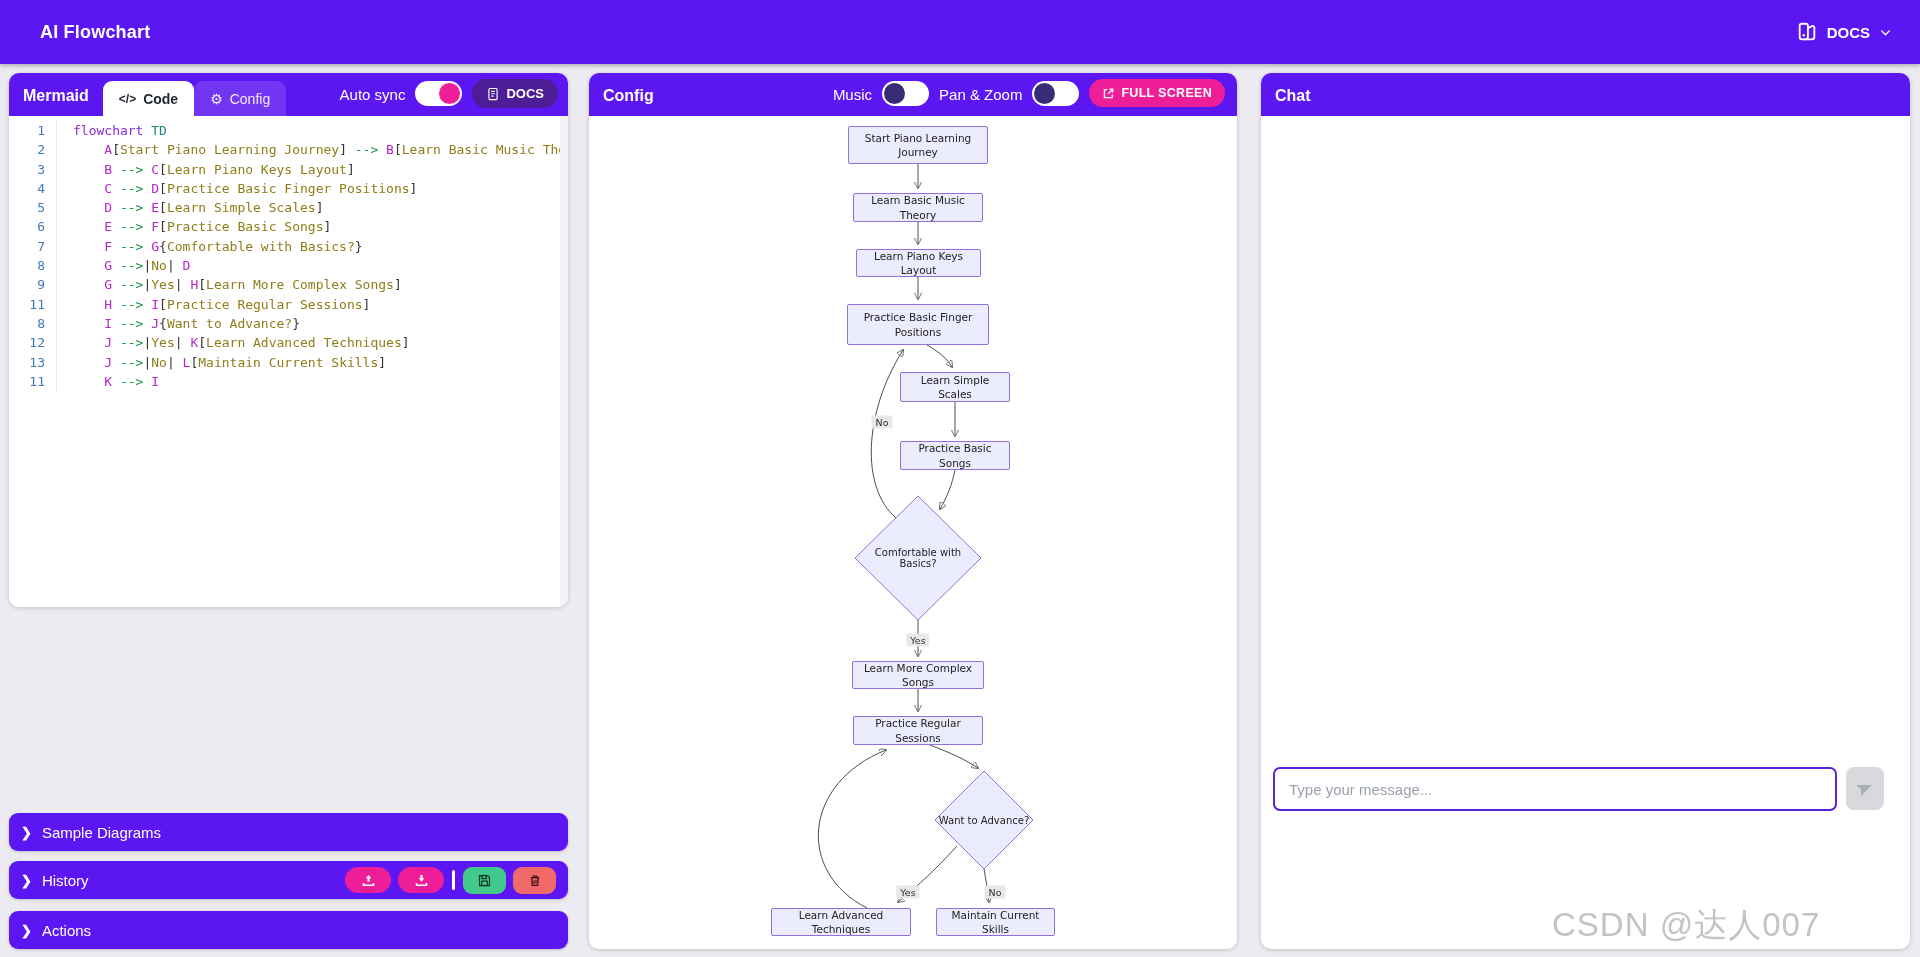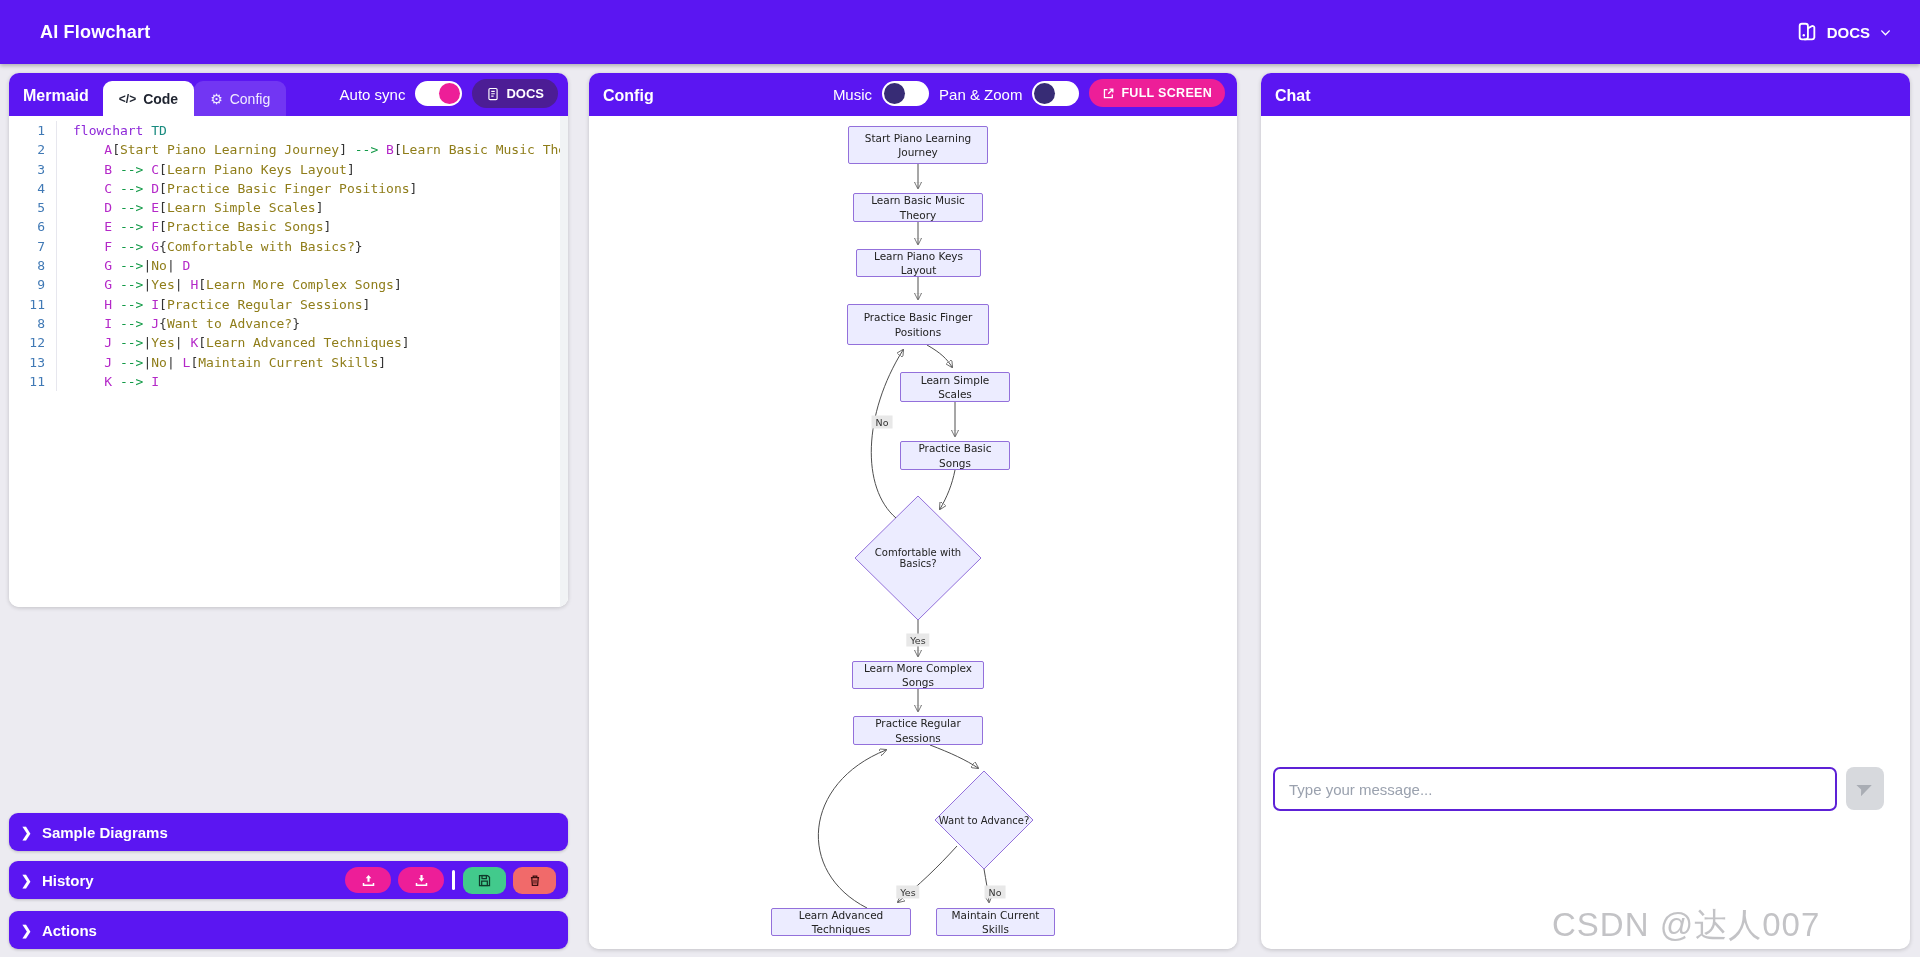--- a/index.html
+++ b/index.html
@@ -58,21 +58,21 @@
   .tk-k { color:#8d27d8; } .tk-d { color:#178a7e; } .tk-i { color:#b428c8; }
   .tk-b { color:#333333; } .tk-s { color:#8f7d19; } .tk-a { color:#129a47; }
   .tk-w { color:#333333; }
   .vrail { position:absolute; right:0; top:0; bottom:0; width:8px; background:#f1f3f5; }
 
   
   .bar { position:absolute; left:9px; width:559px; height:38px; background:#5b16f2;
     border-radius:9px; display:flex; align-items:center; color:#fff; padding:0 12px;
     box-shadow:0 1px 3px rgba(0,0,0,.2); cursor:pointer; }
   .bar .chev { font-size:13px; font-weight:bold; margin-right:10px; }
-  .bar .blabel { font-size:15px; font-weight:bold; }
+  .bar .blabel { font-size:15px; font-weight:normal; }
   .bar .bspacer { flex:1; }
   .hbtn { border:none; cursor:pointer; display:flex; align-items:center;
     justify-content:center; }
   .hbtn.pink { width:46px; height:26px; border-radius:999px; background:#ed1e98; }
   .hbtn.green { width:43px; height:27px; border-radius:9px; background:#42ca8c; }
   .hbtn.red { width:43px; height:27px; border-radius:9px; background:#f16a6a; }
   .hdivider { width:3px; height:20px; background:#fff; border-radius:2px; margin:0 8px; }
   .hgap { width:7px; }
 
   

